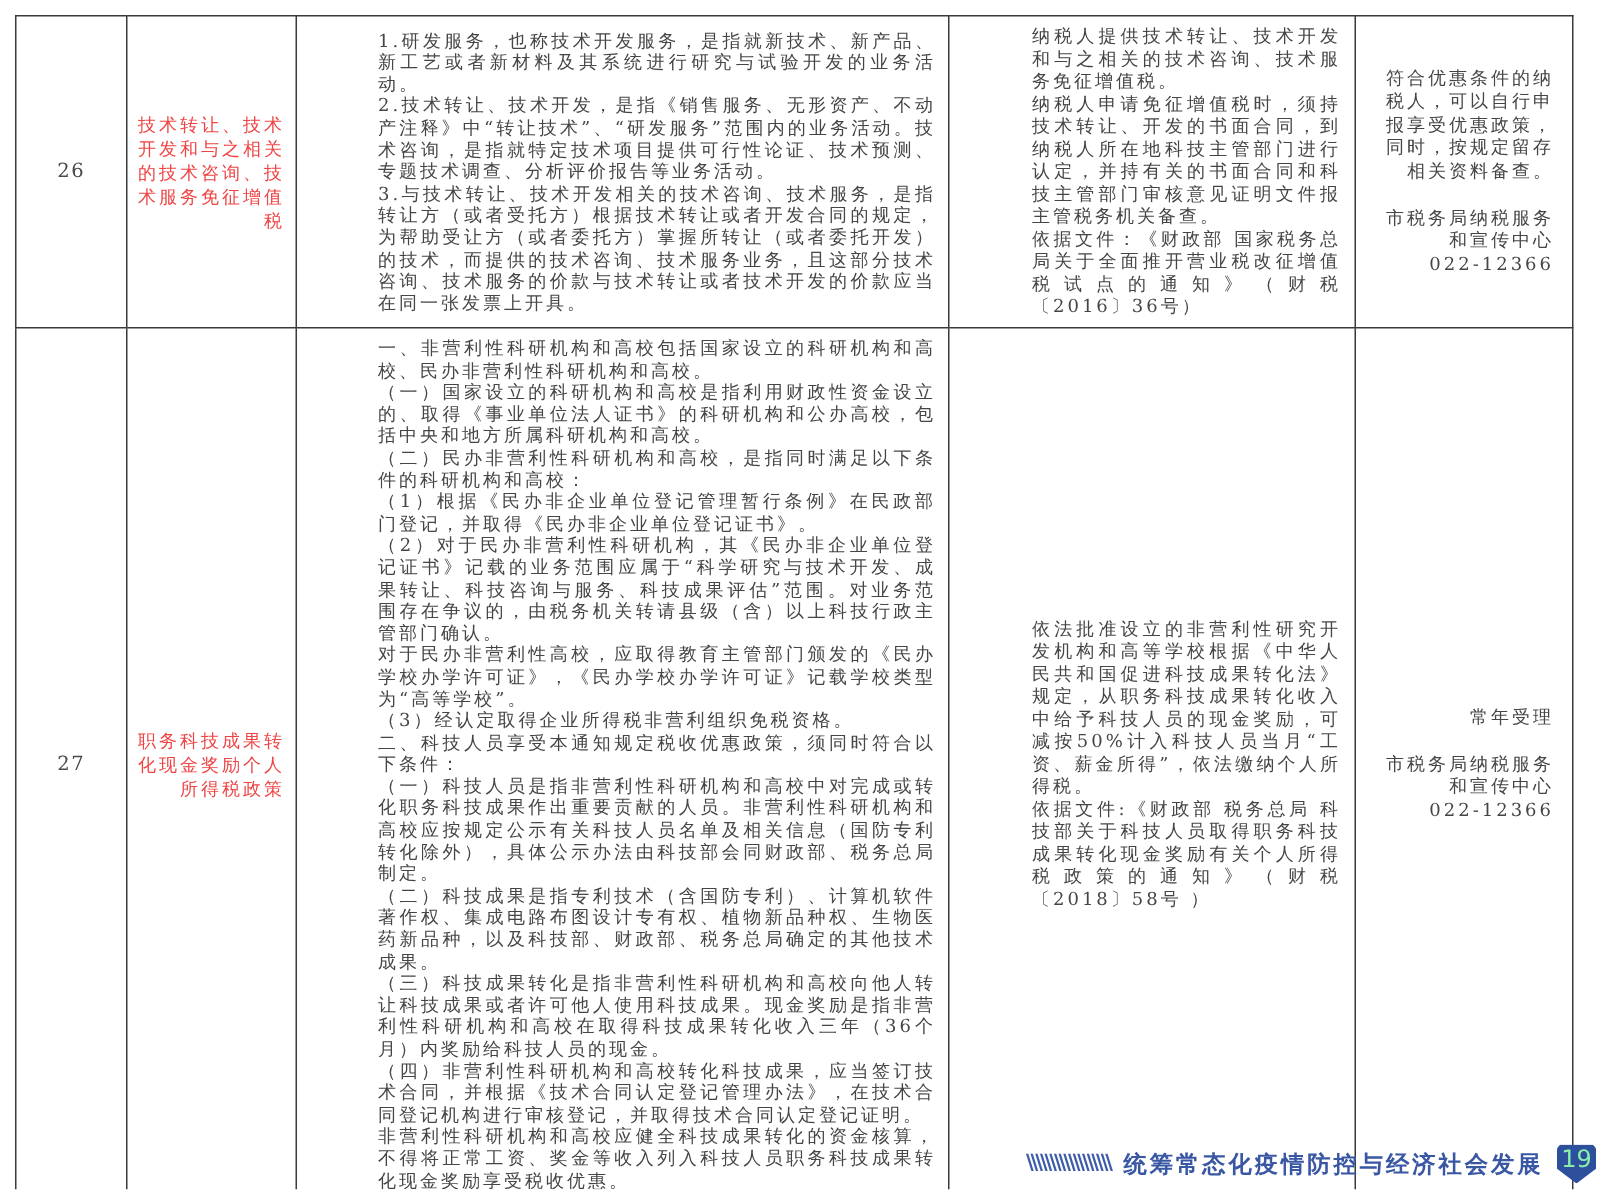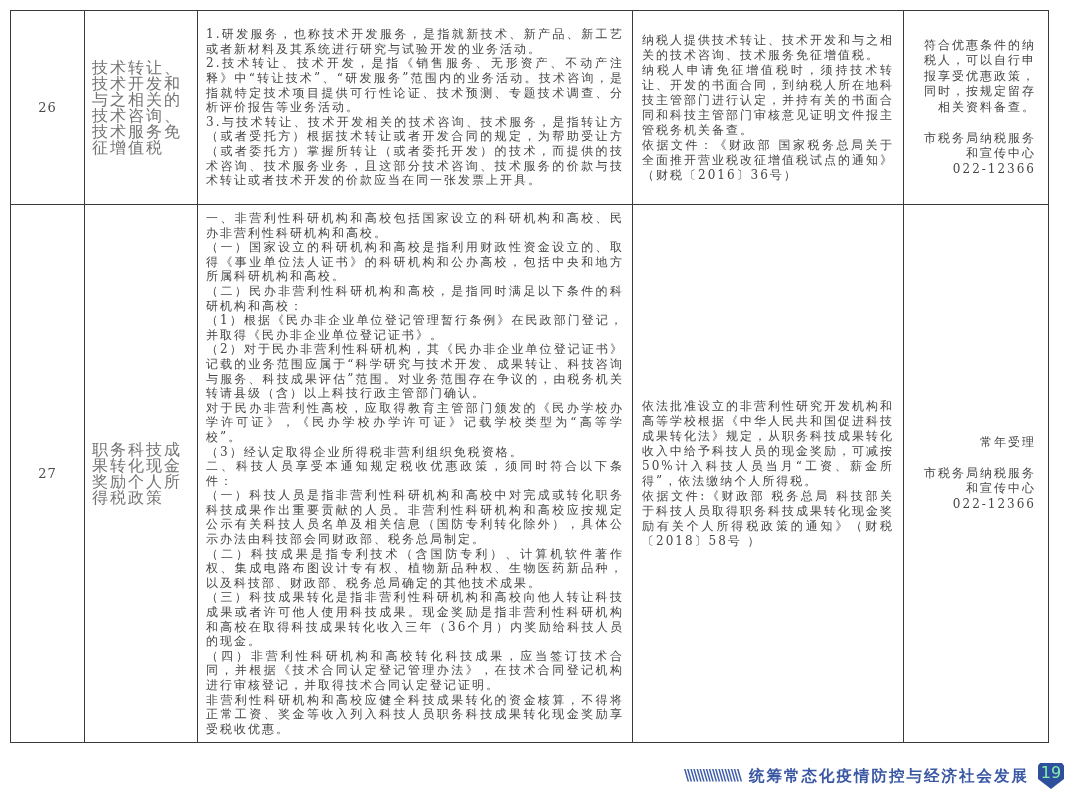--- a/index.html
+++ b/index.html
@@ -43,26 +43,26 @@
   tr.row-27 { height: 508px; }
 
   td.c-id {
     text-align: center;
     font-size: 13px;
     letter-spacing: 1px;
     color: #4a4a4a;
     margin-top: 44px;
   }
   td.c-name {
-    text-align: left;
-    font-size: 16px;
+    text-align: right;
+    font-size: 12px;
     letter-spacing: 2px;
     line-height: 16px;
     padding: 4px 7px;
-    color: #737373;
+    color: #ef4444;
   }
   td.c-cond {
     padding: 6px 8px;
     font-size: 12px;
     line-height: 14.6px;
     letter-spacing: 2px;
   }
   td.c-meas {
     padding: 6px 9px;
     font-size: 12px;
@@ -73,20 +73,21 @@
     padding: 6px 12px;
     font-size: 12px;
     line-height: 15.5px;
     letter-spacing: 2px;
   }
   .justified {
     white-space: pre-wrap;
     text-align: justify;
     text-justify: inter-character;
     color: #454545;
+    margin-left: 46px;
   }
   .contact-text {
     white-space: pre-wrap;
     text-align: right;
     color: #454545;
   }
 
   .footer {
     position: absolute;
     right: 16px;

